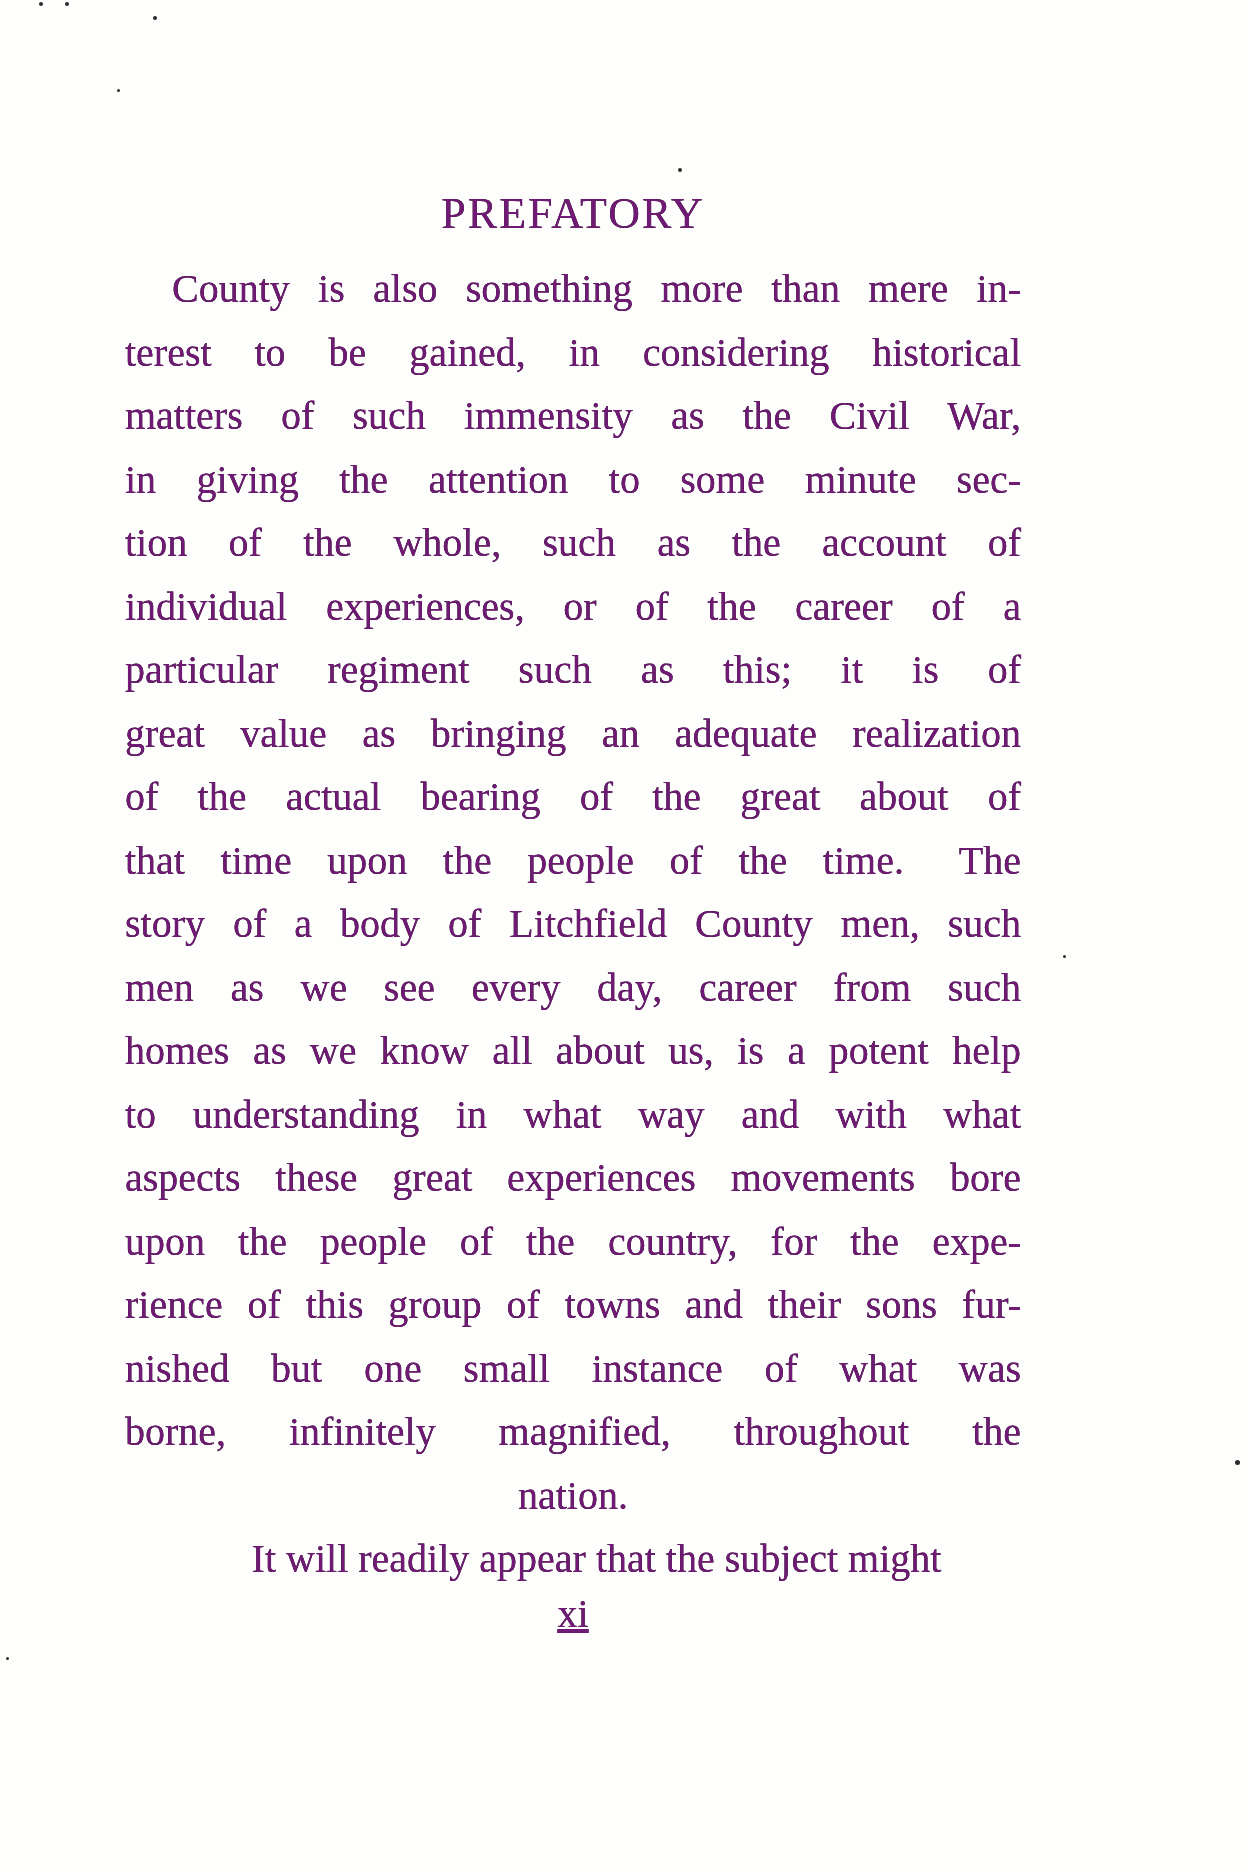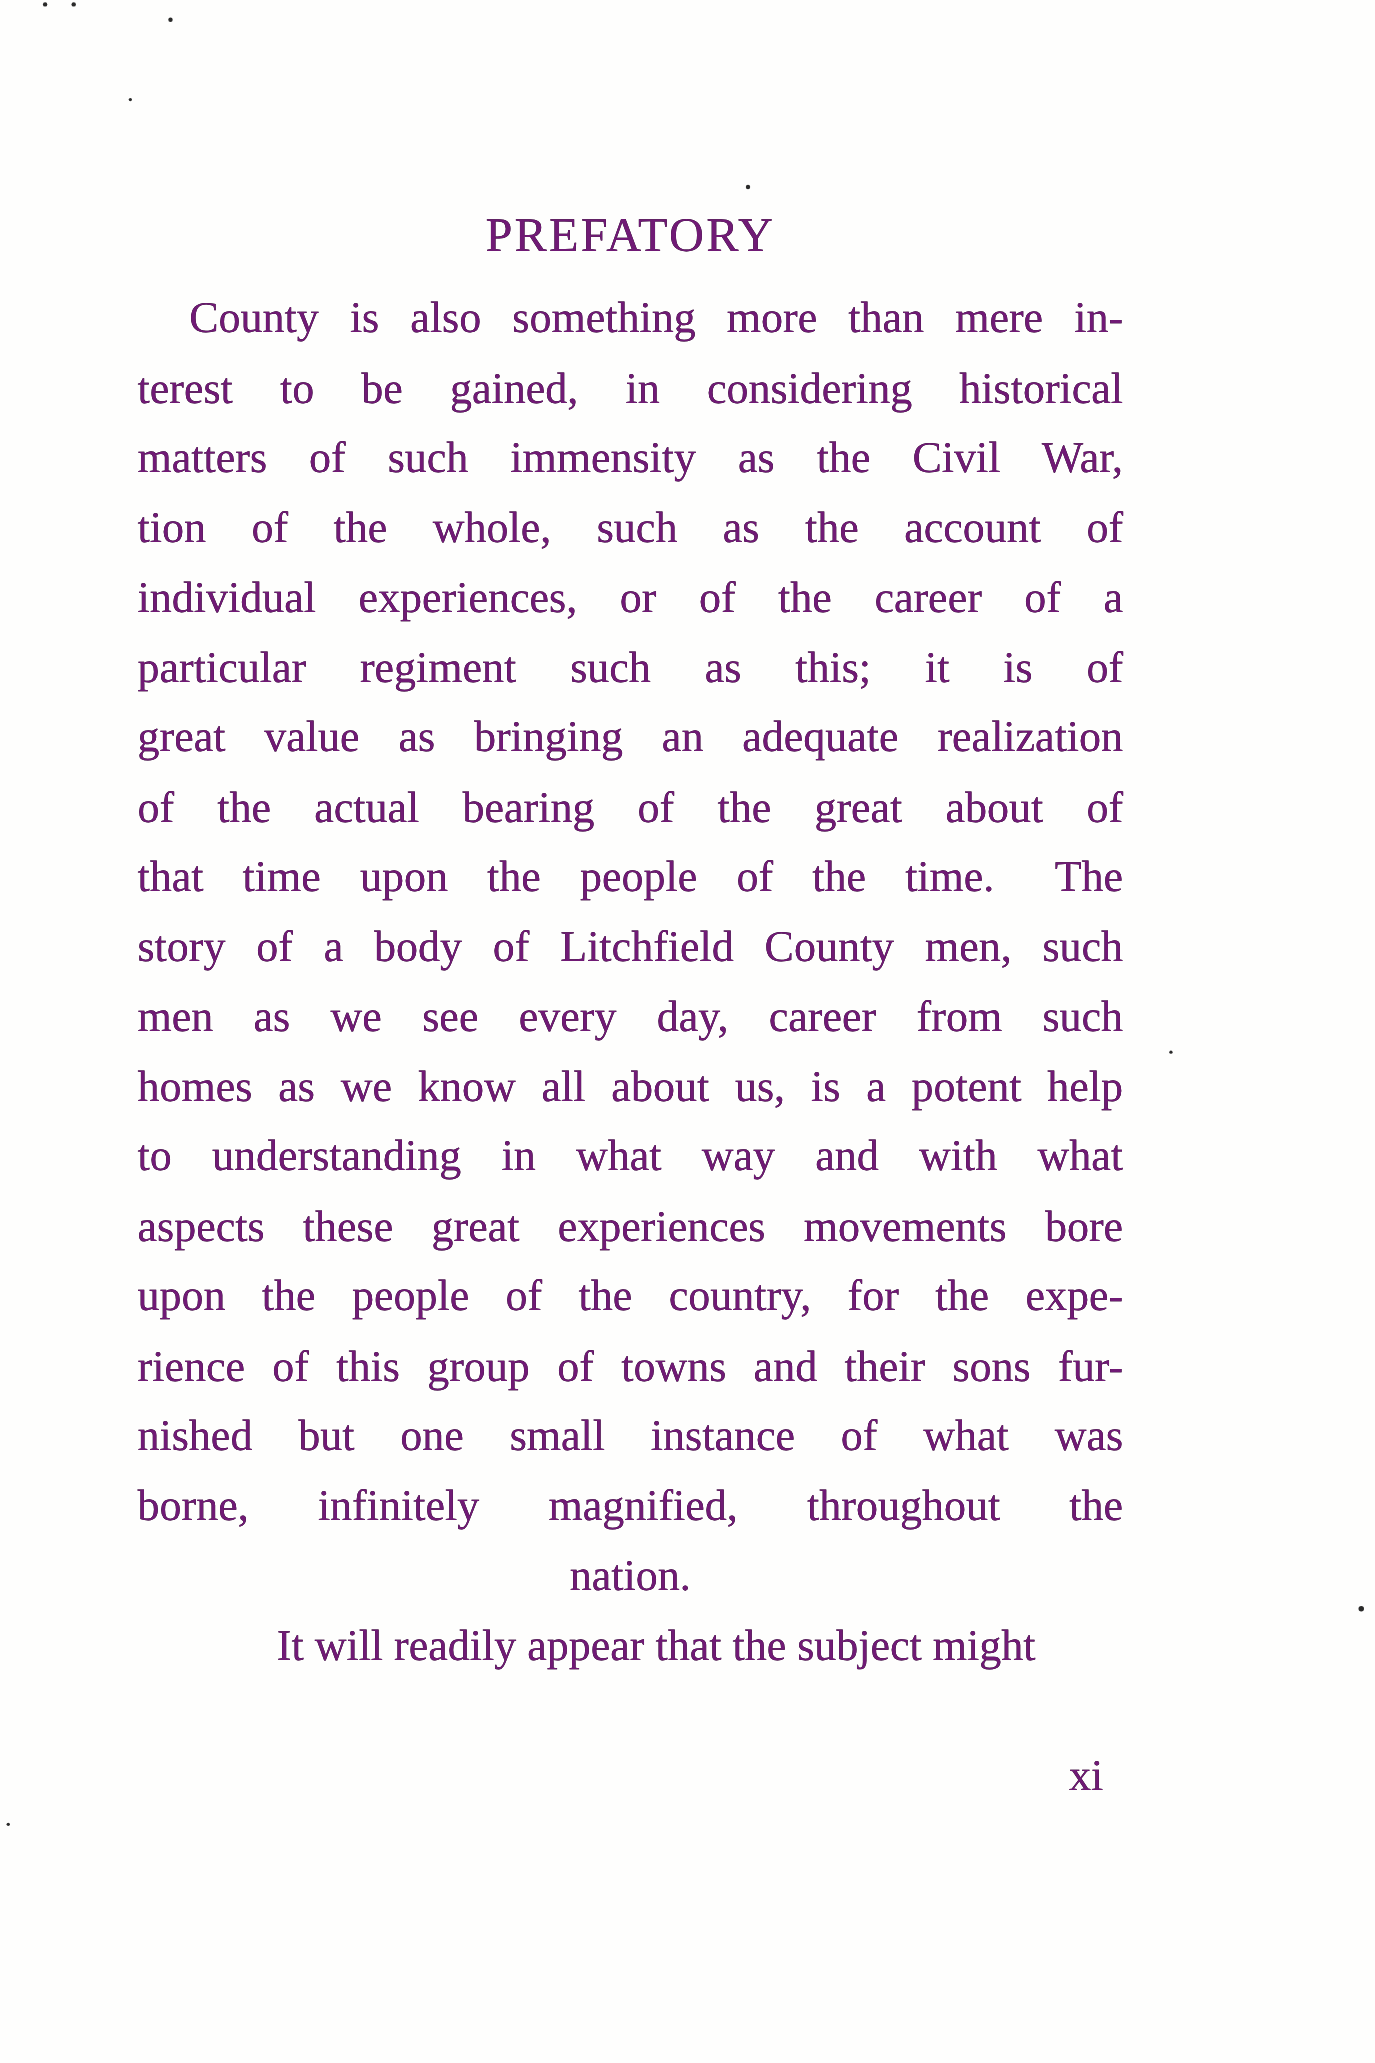--- a/index.html
+++ b/index.html
@@ -39,44 +39,46 @@
   .para { margin: 0; }
   .line { white-space: normal; }
   .line.just {
     text-align: justify;
     text-align-last: justify;
   }
   .line.plain { text-align: center; }
   .line.indent { text-indent: 47px; }
   .pagenum {
     position: absolute;
-    left: 107px; top: 1582px;
+    left: 125px; top: 1582px;
     width: 896px;
-    text-align: right;
+    text-align: center;
     font-size: 40px;
     line-height: 63.5px;
     text-shadow: 0 0 0.6px #000;
+    text-decoration: underline;
   }
   .speck {
     position: absolute;
     background: #2a2a2a;
     border-radius: 50%;
   }
 </style>
 </head>
 <body>
 
 <div class="page">
   <div class="textblock">
     <div class="heading">PREFATORY</div>
     <div class="body-text">
         <div class="para">
           <div class="line just indent">County is also something more than mere in-</div>
           <div class="line just">terest to be gained, in considering historical</div>
           <div class="line just">matters of such immensity as the Civil War,</div>
+          <div class="line just">in giving the attention to some minute sec-</div>
           <div class="line just">tion of the whole, such as the account of</div>
           <div class="line just">individual experiences, or of the career of a</div>
           <div class="line just">particular regiment such as this; it is of</div>
           <div class="line just">great value as bringing an adequate realization</div>
           <div class="line just">of the actual bearing of the great about of</div>
           <div class="line just">that time upon the people of the time.  The</div>
           <div class="line just">story of a body of Litchfield County men, such</div>
           <div class="line just">men as we see every day, career from such</div>
           <div class="line just">homes as we know all about us, is a potent help</div>
           <div class="line just">to understanding in what way and with what</div>

